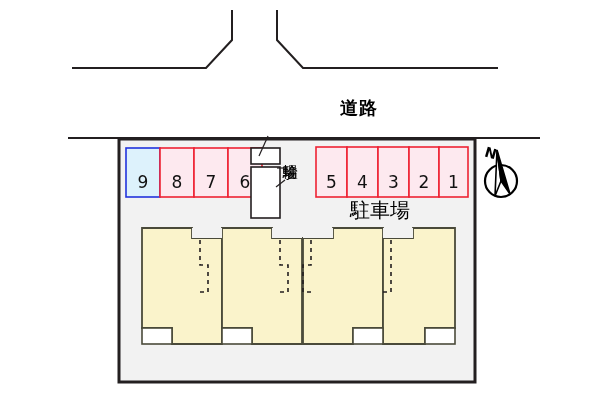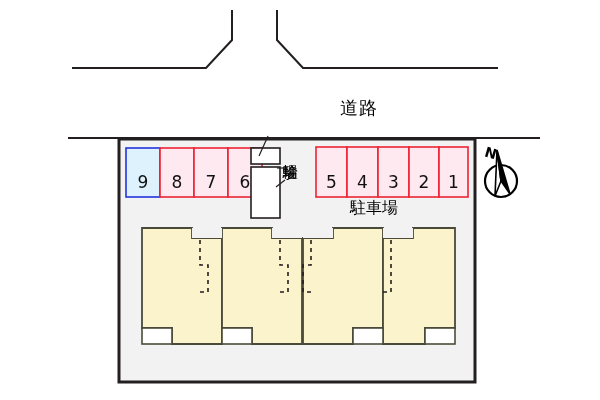--- a/index.html
+++ b/index.html
@@ -12,23 +12,23 @@
   }
   #stage{position:absolute;left:0;top:0;width:600px;height:400px;}
   svg{display:block;}
   .lbl{
     position:absolute;
     font-family:"DejaVu Sans","Liberation Sans",sans-serif;
     color:#000;
     white-space:nowrap;
     line-height:1;
   }
-  .road-label{font-size:18px;letter-spacing:1px;}
+  .road-label{font-size:18px;letter-spacing:1px;font-weight:bold;}
   .gomi-label{font-size:16px;letter-spacing:1px;}
-  .chusha-label{font-size:16px;letter-spacing:0px;}
+  .chusha-label{font-size:20px;letter-spacing:0px;}
   .churin-label{font-size:15px;line-height:1.02;writing-mode:vertical-rl;text-orientation:upright;}
   .stall-num{
     position:absolute;
     font-size:17px;
     color:#111;
     text-align:center;
     font-family:"DejaVu Sans","Liberation Sans",sans-serif;
   }
   .compass-n{
     position:absolute;

